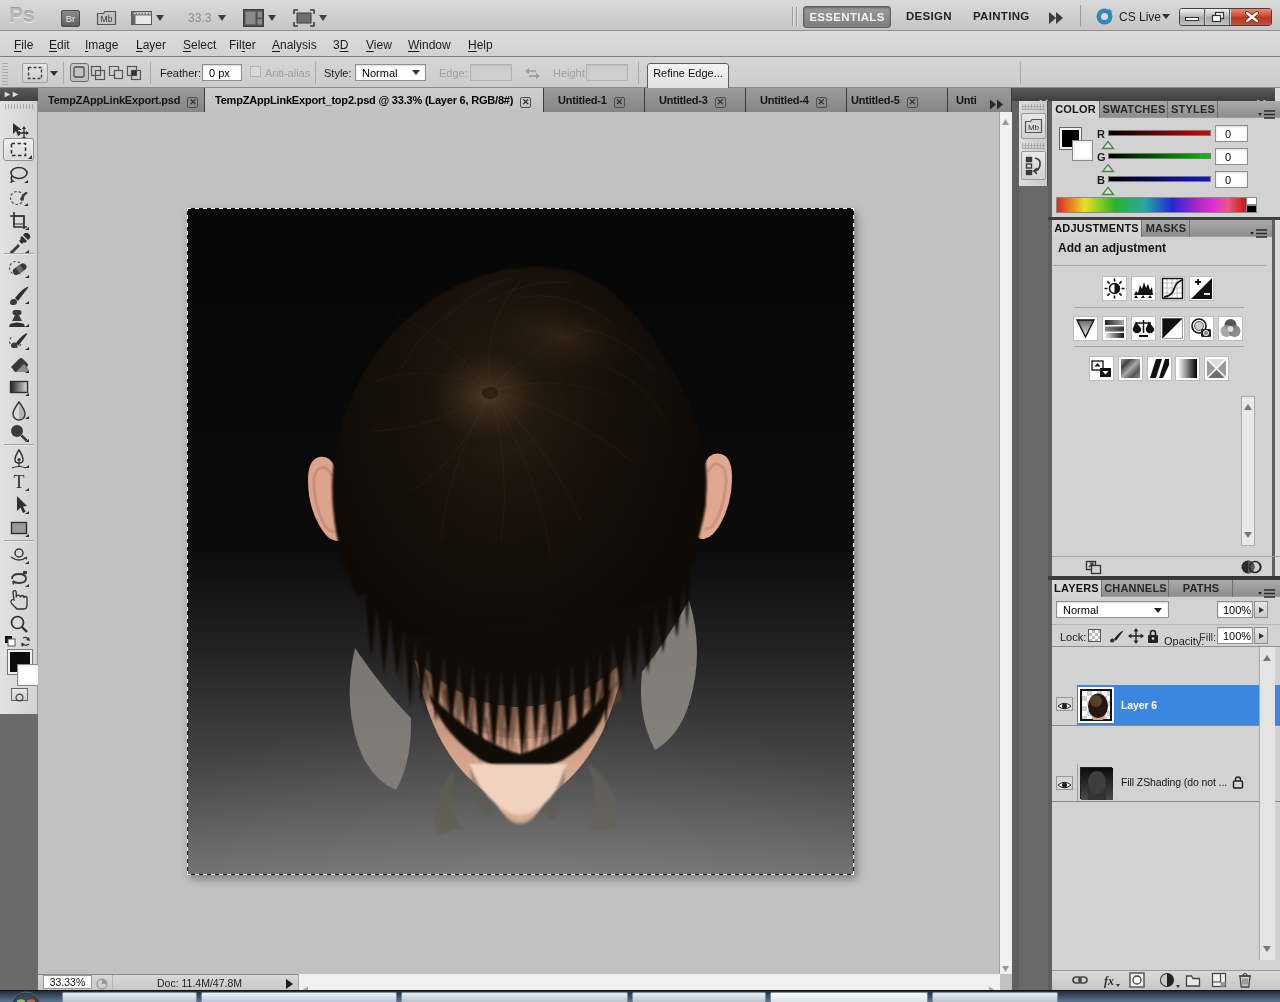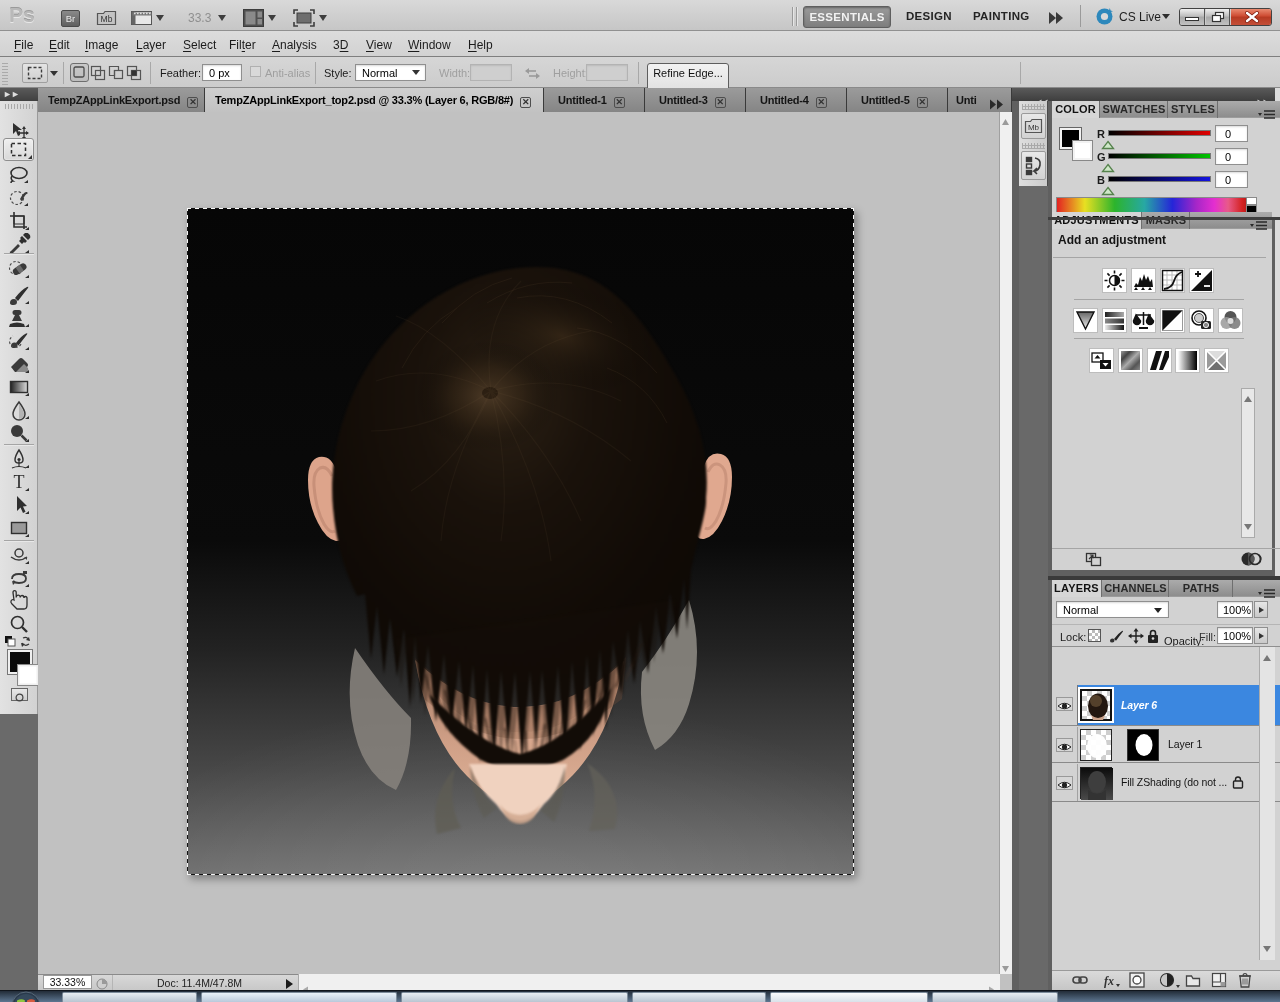--- a/index.html
+++ b/index.html
@@ -189,21 +189,21 @@
     <span style="position:absolute;left:6px;top:2px;font-size:11px;">0 px</span>
   </div>
 <div class="abs" style="left:250px;top:66px;width:11px;height:11px;background:#d9d9d9;border:1px solid #b0b0b0;"></div>
 <div class="abs" style="left:265px;top:67px;font-size:11px;color:#9f9f9f;">Anti-alias</div>
 <div class="abs" style="left:315px;top:62px;width:1px;height:22px;background:#a8a8a8;"></div>
 <div class="abs t11" style="left:324px;top:67px;">Style:</div>
 <div class="whitebox" style="left:355px;top:64px;width:71px;height:17px;">
     <span style="position:absolute;left:6px;top:2px;font-size:11px;">Normal</span>
     <span style="position:absolute;right:5px;top:5px;width:0;height:0;border-left:4px solid transparent;border-right:4px solid transparent;border-top:5px solid #333;"></span>
   </div>
-<div class="abs" style="left:439px;top:67px;font-size:11px;color:#9f9f9f;">Width:</div>
+<div class="abs" style="left:439px;top:67px;font-size:11px;color:#9f9f9f;">Edge:</div>
 <div class="abs" style="left:470px;top:64px;width:42px;height:17px;background:#cfcfcf;border:1px solid #b3b3b3;box-shadow:inset 0 1px 2px rgba(0,0,0,.1);"></div>
 <div class="abs" style="left:525px;top:66px;width:15px;height:13px;"><svg width="15" height="13">
       <g stroke="#9a9a9a" stroke-width="1.6" fill="#9a9a9a">
         <path d="M3,4 h8" fill="none"></path>
         <path d="M4,1 L0,4 L4,7 Z" stroke="none"></path>
         <path d="M4,9 h8" fill="none"></path>
         <path d="M11,6 L15,9 L11,12 Z" stroke="none"></path>
       </g>
     </svg></div>
 <div class="abs" style="left:553px;top:67px;font-size:11px;color:#9f9f9f;">Height:</div>
@@ -211,21 +211,21 @@
 <div class="abs" style="left:638px;top:62px;width:1px;height:22px;background:#a8a8a8;"></div>
 <div class="abs" style="left:647px;top:63px;width:82px;height:36px;background:linear-gradient(#f2f2f2,#dcdcdc);border:1px solid #5e5e5e;border-radius:3px;font-size:11px;color:#111;text-align:center;line-height:18px;">Refine Edge...</div>
 <div class="abs" style="left:1020px;top:62px;width:1px;height:22px;background:#a8a8a8;"></div>
 
 <div class="abs" id="tabrow"></div>
 <div class="dtab" style="left:38px;width:167px;"><span style="margin-left:10px;">TempZAppLinkExport.psd</span><span class="tx">✕</span></div>
 <div class="dtab active" style="left:205px;width:339px;"><span style="margin-left:10px;">TempZAppLinkExport_top2.psd @ 33.3% (Layer 6, RGB/8#)</span><span class="tx">✕</span></div>
 <div class="dtab" style="left:544px;width:101px;"><span style="margin-left:14px;">Untitled-1</span><span class="tx">✕</span></div>
 <div class="dtab" style="left:645px;width:101px;"><span style="margin-left:14px;">Untitled-3</span><span class="tx">✕</span></div>
 <div class="dtab" style="left:746px;width:101px;"><span style="margin-left:14px;">Untitled-4</span><span class="tx">✕</span></div>
-<div class="dtab" style="left:847px;width:101px;"><span style="margin-left:14px;">Untitled-5</span><span class="tx">✕</span></div>
+<div class="dtab" style="left:847px;width:101px;"><span style="margin-left:4px;">Untitled-5</span><span class="tx">✕</span></div>
 <div class="dtab" style="left:948px;width:64px;"><span style="margin-left:8px;">Unti</span><span style="position:absolute;right:6px;top:6px;width:16px;height:11px;"><svg width="16" height="11">
         <g fill="#2a2a2a">
           <path d="M1,0.5 L7,5.5 L1,10.5 Z"></path>
           <path d="M8,0.5 L14,5.5 L8,10.5 Z"></path>
         </g>
       </svg></span></div>
 
 <div class="abs" id="toolhdr">►►</div>
 <div class="abs" id="toolbar"></div>
 <div class="abs" id="leftdark"></div>
@@ -605,21 +605,21 @@
  <div style="position:absolute;left:49px;top:81px;width:14px;height:10px;"><svg width="14" height="10">
         <path d="M7,1.5 L12.5,8.5 L1.5,8.5 Z" fill="#cfe8c8" stroke="#55824c" stroke-width="1.3"></path>
       </svg></div>
  <div class="whitebox" style="left:163px;top:70px;width:33px;height:17px;">
       <span style="position:absolute;left:9px;top:2px;font-size:11px;">0</span>
     </div>
  <div style="position:absolute;left:4px;top:96px;width:201px;height:16px;border:1px solid #8a8a8a;background:linear-gradient(90deg,#e32222 0%,#e8e022 14%,#2cb42c 29%,#27a8a4 44%,#2525d8 58%,#a626c8 70%,#e42ed0 79%,#e85a88 86%,#d42222 93%,#8a1010 100%);"></div>
  <div style="position:absolute;left:194px;top:96px;width:11px;height:8px;background:#fff;border:1px solid #8a8a8a;"></div>
  <div style="position:absolute;left:194px;top:104px;width:11px;height:8px;background:#000;border:1px solid #8a8a8a;"></div>
 </div>
-<div class="panel" style="left:1052px;top:212px;width:220px;height:358px;">
+<div class="panel" style="left:1052px;top:220px;width:220px;height:358px;">
  <div class="ptabrow">
   <div class="ptab active" style="left:0;width:90px;">ADJUSTMENTS</div>
   <div class="ptab" style="left:91px;width:47px;">MASKS</div>
   <div class="pmenu"><svg width="18" height="9">
           <path d="M0,3 l4,0 l-2,3z" fill="#2a2a2a"></path>
           <g stroke="#2a2a2a" stroke-width="1.4">
             <path d="M6,1 h11 M6,4.5 h11 M6,8 h11"></path>
           </g>
         </svg></div>
  </div>
@@ -854,36 +854,21 @@
         <div style="position:absolute;left:4px;top:12px;width:17px;height:14px;background:#d6d6d6;border:1px solid #999;"><svg width="15" height="12">
             <path d="M1,6 q6.5,-5.5 13,0 q-6.5,5.5 -13,0z" fill="#fff" stroke="#222" stroke-width="1"></path>
             <circle cx="7.5" cy="6" r="2.6" fill="#222"></circle>
           </svg></div>
       </div>
   <div class="thumb" style="top:4px;outline:2px solid #fff;border:2px solid #111;"><svg width="32" height="32">
           <ellipse cx="16" cy="15" rx="10" ry="12.5" fill="#231710"></ellipse>
           <ellipse cx="14" cy="10" rx="6" ry="6" fill="#54402b"></ellipse>
           <path d="M9,24 q7,6 14,0 l-2,5 h-10z" fill="#caa088"></path>
         </svg></div>
-  <div class="ltext" style="top:14px;color:#fff;font-weight:bold;font-style:italic;">Layer 6</div>
- </div>
- <div class="lrow" style="top:147px;height:36px;">
-  <div class="eyec">
-        <div style="position:absolute;left:4px;top:11px;width:17px;height:14px;background:#d6d6d6;border:1px solid #999;"><svg width="15" height="12">
-            <path d="M1,6 q6.5,-5.5 13,0 q-6.5,5.5 -13,0z" fill="#fff" stroke="#222" stroke-width="1"></path>
-            <circle cx="7.5" cy="6" r="2.6" fill="#222"></circle>
-          </svg></div>
-      </div>
-  <div class="thumb" style="top:2px;"><svg width="32" height="32">
-          <ellipse cx="16" cy="16" rx="10" ry="12" fill="#fff" opacity=".95"></ellipse>
-        </svg></div>
-  <div style="position:absolute;left:75px;top:2px;width:32px;height:32px;background:#000;border:1px solid #333;"><svg width="32" height="32">
-          <ellipse cx="16" cy="15" rx="8.5" ry="11" fill="#fff"></ellipse>
-        </svg></div>
-  <div class="ltext" style="top:11px;left:116px;">Layer 1</div>
+  <div class="ltext" style="top:14px;color:#fff;font-weight:bold;">Layer 6</div>
  </div>
  <div class="lrow" style="top:184px;height:38px;">
   <div class="eyec">
         <div style="position:absolute;left:4px;top:12px;width:17px;height:14px;background:#d6d6d6;border:1px solid #999;"><svg width="15" height="12">
             <path d="M1,6 q6.5,-5.5 13,0 q-6.5,5.5 -13,0z" fill="#fff" stroke="#222" stroke-width="1"></path>
             <circle cx="7.5" cy="6" r="2.6" fill="#222"></circle>
           </svg></div>
       </div>
   <div class="thumb" style="top:3px;background:none;background-color:#111;"><svg width="32" height="32">
           <defs>

